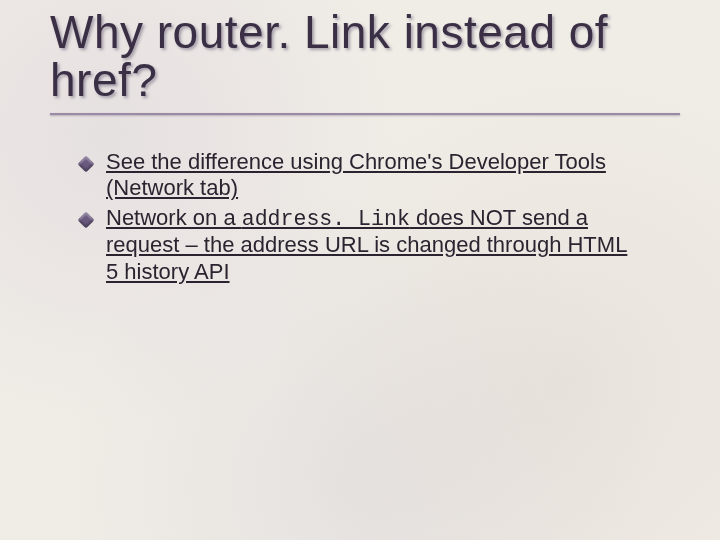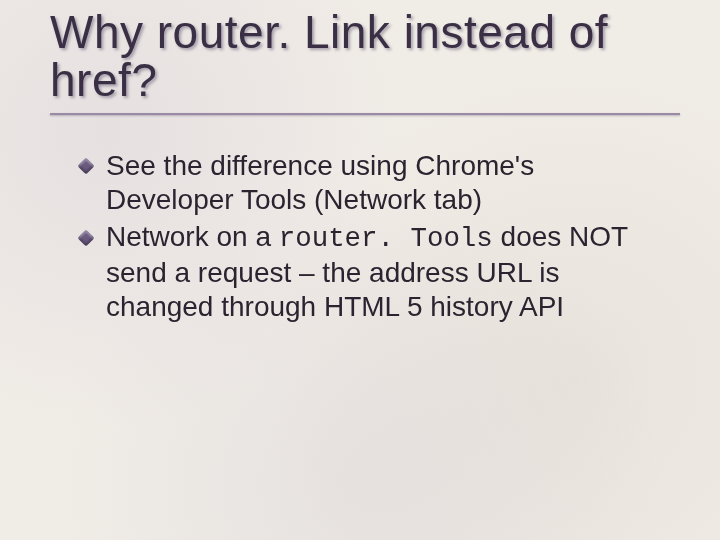--- a/index.html
+++ b/index.html
@@ -38,24 +38,25 @@
     height: 2px;
     background: #9a8aa5;
     box-shadow: 0 1px 2px rgba(60,50,80,0.3);
     margin: 4px 0 34px 0;
     width: 100%;
   }
   ul.body {
     list-style: none;
     margin: 0 0 0 30px;
     padding: 0;
-    font-size: 28px;
+    font-size: 22px;
     line-height: 1.22;
     color: #2b2430;
     max-width: 560px;
+    text-decoration: underline;
   }
   ul.body > li {
     position: relative;
     padding-left: 26px;
     margin-bottom: 2px;
   }
   ul.body > li::before {
     content: "";
     position: absolute;
     left: 0;
@@ -78,16 +79,16 @@
 <body>
 
 <div class="slide">
   <h1 class="title">Why router. Link instead of href?</h1>
   <div class="rule"></div>
   <ul class="body">
     <li>
       <span>See the difference using Chrome's Developer Tools (Network tab)</span><span class="mono"></span><span></span>
     </li>
     <li>
-      <span>Network on a </span><span class="mono">router. Tools</span><span> does NOT send a request – the address URL is changed through HTML 5 history API</span>
+      <span>Network on a </span><span class="mono">address. Link</span><span> does NOT send a request – the address URL is changed through HTML 5 history API</span>
     </li>
   </ul>
 </div>
 
 </body></html>

